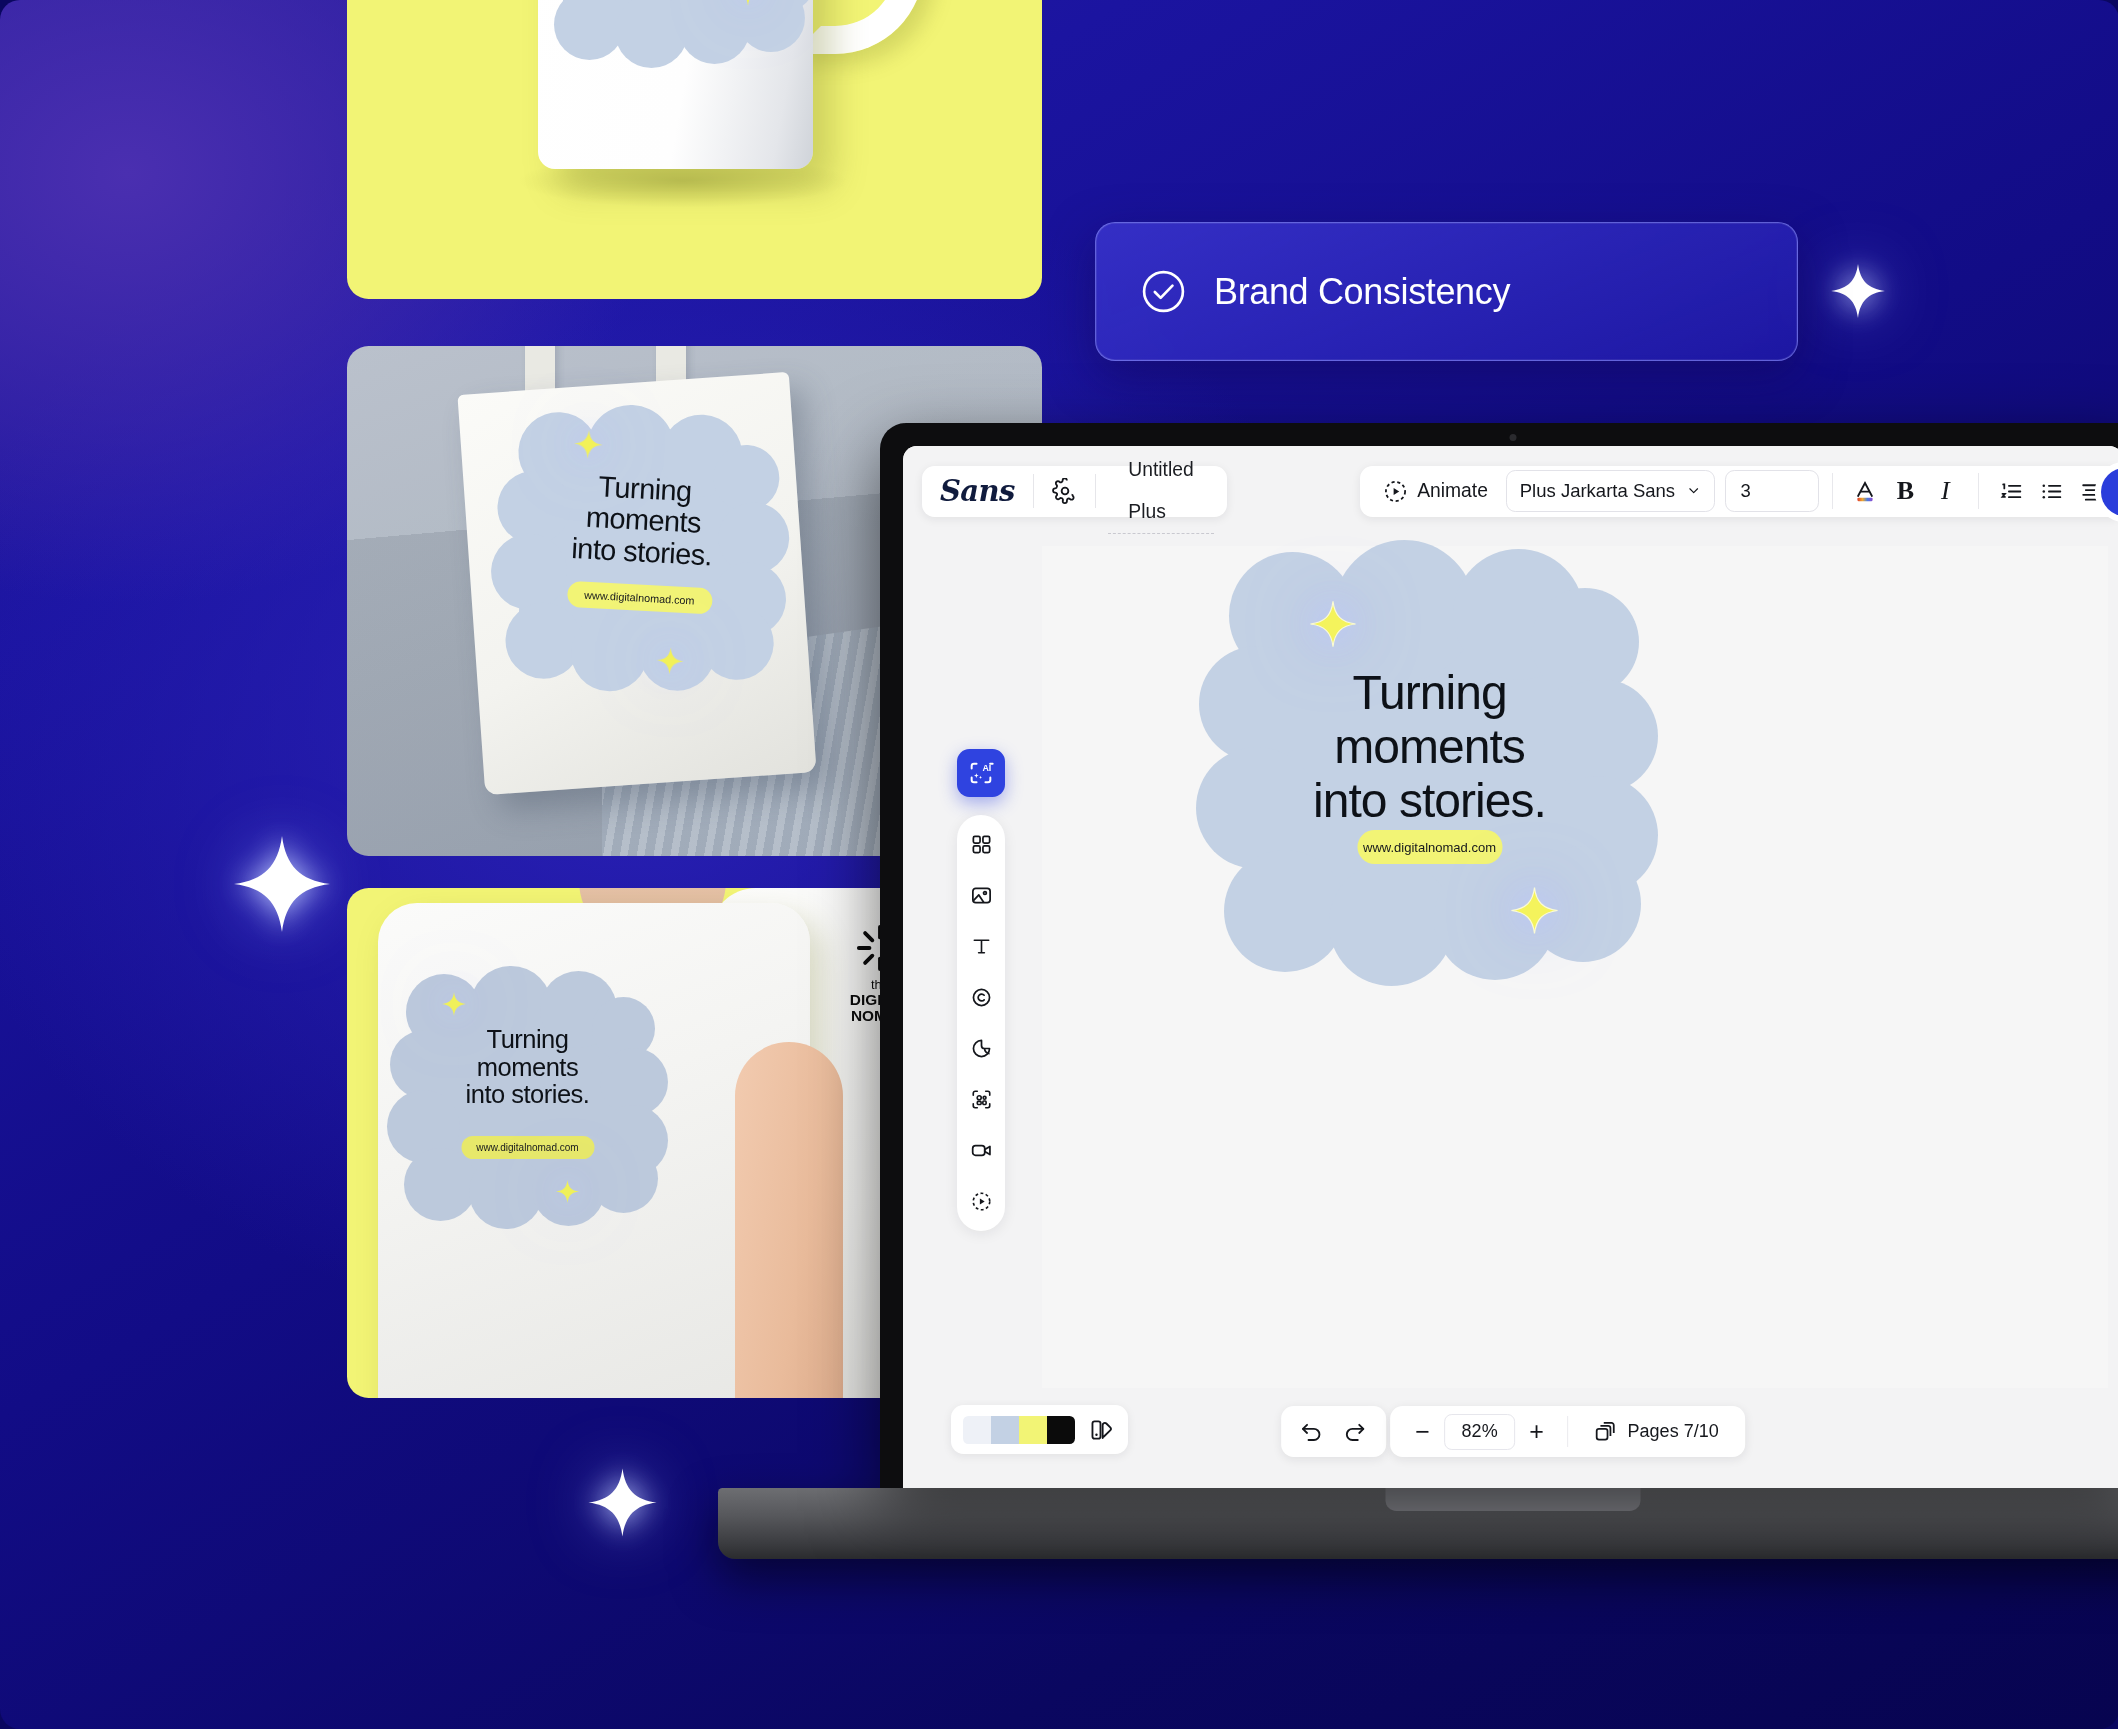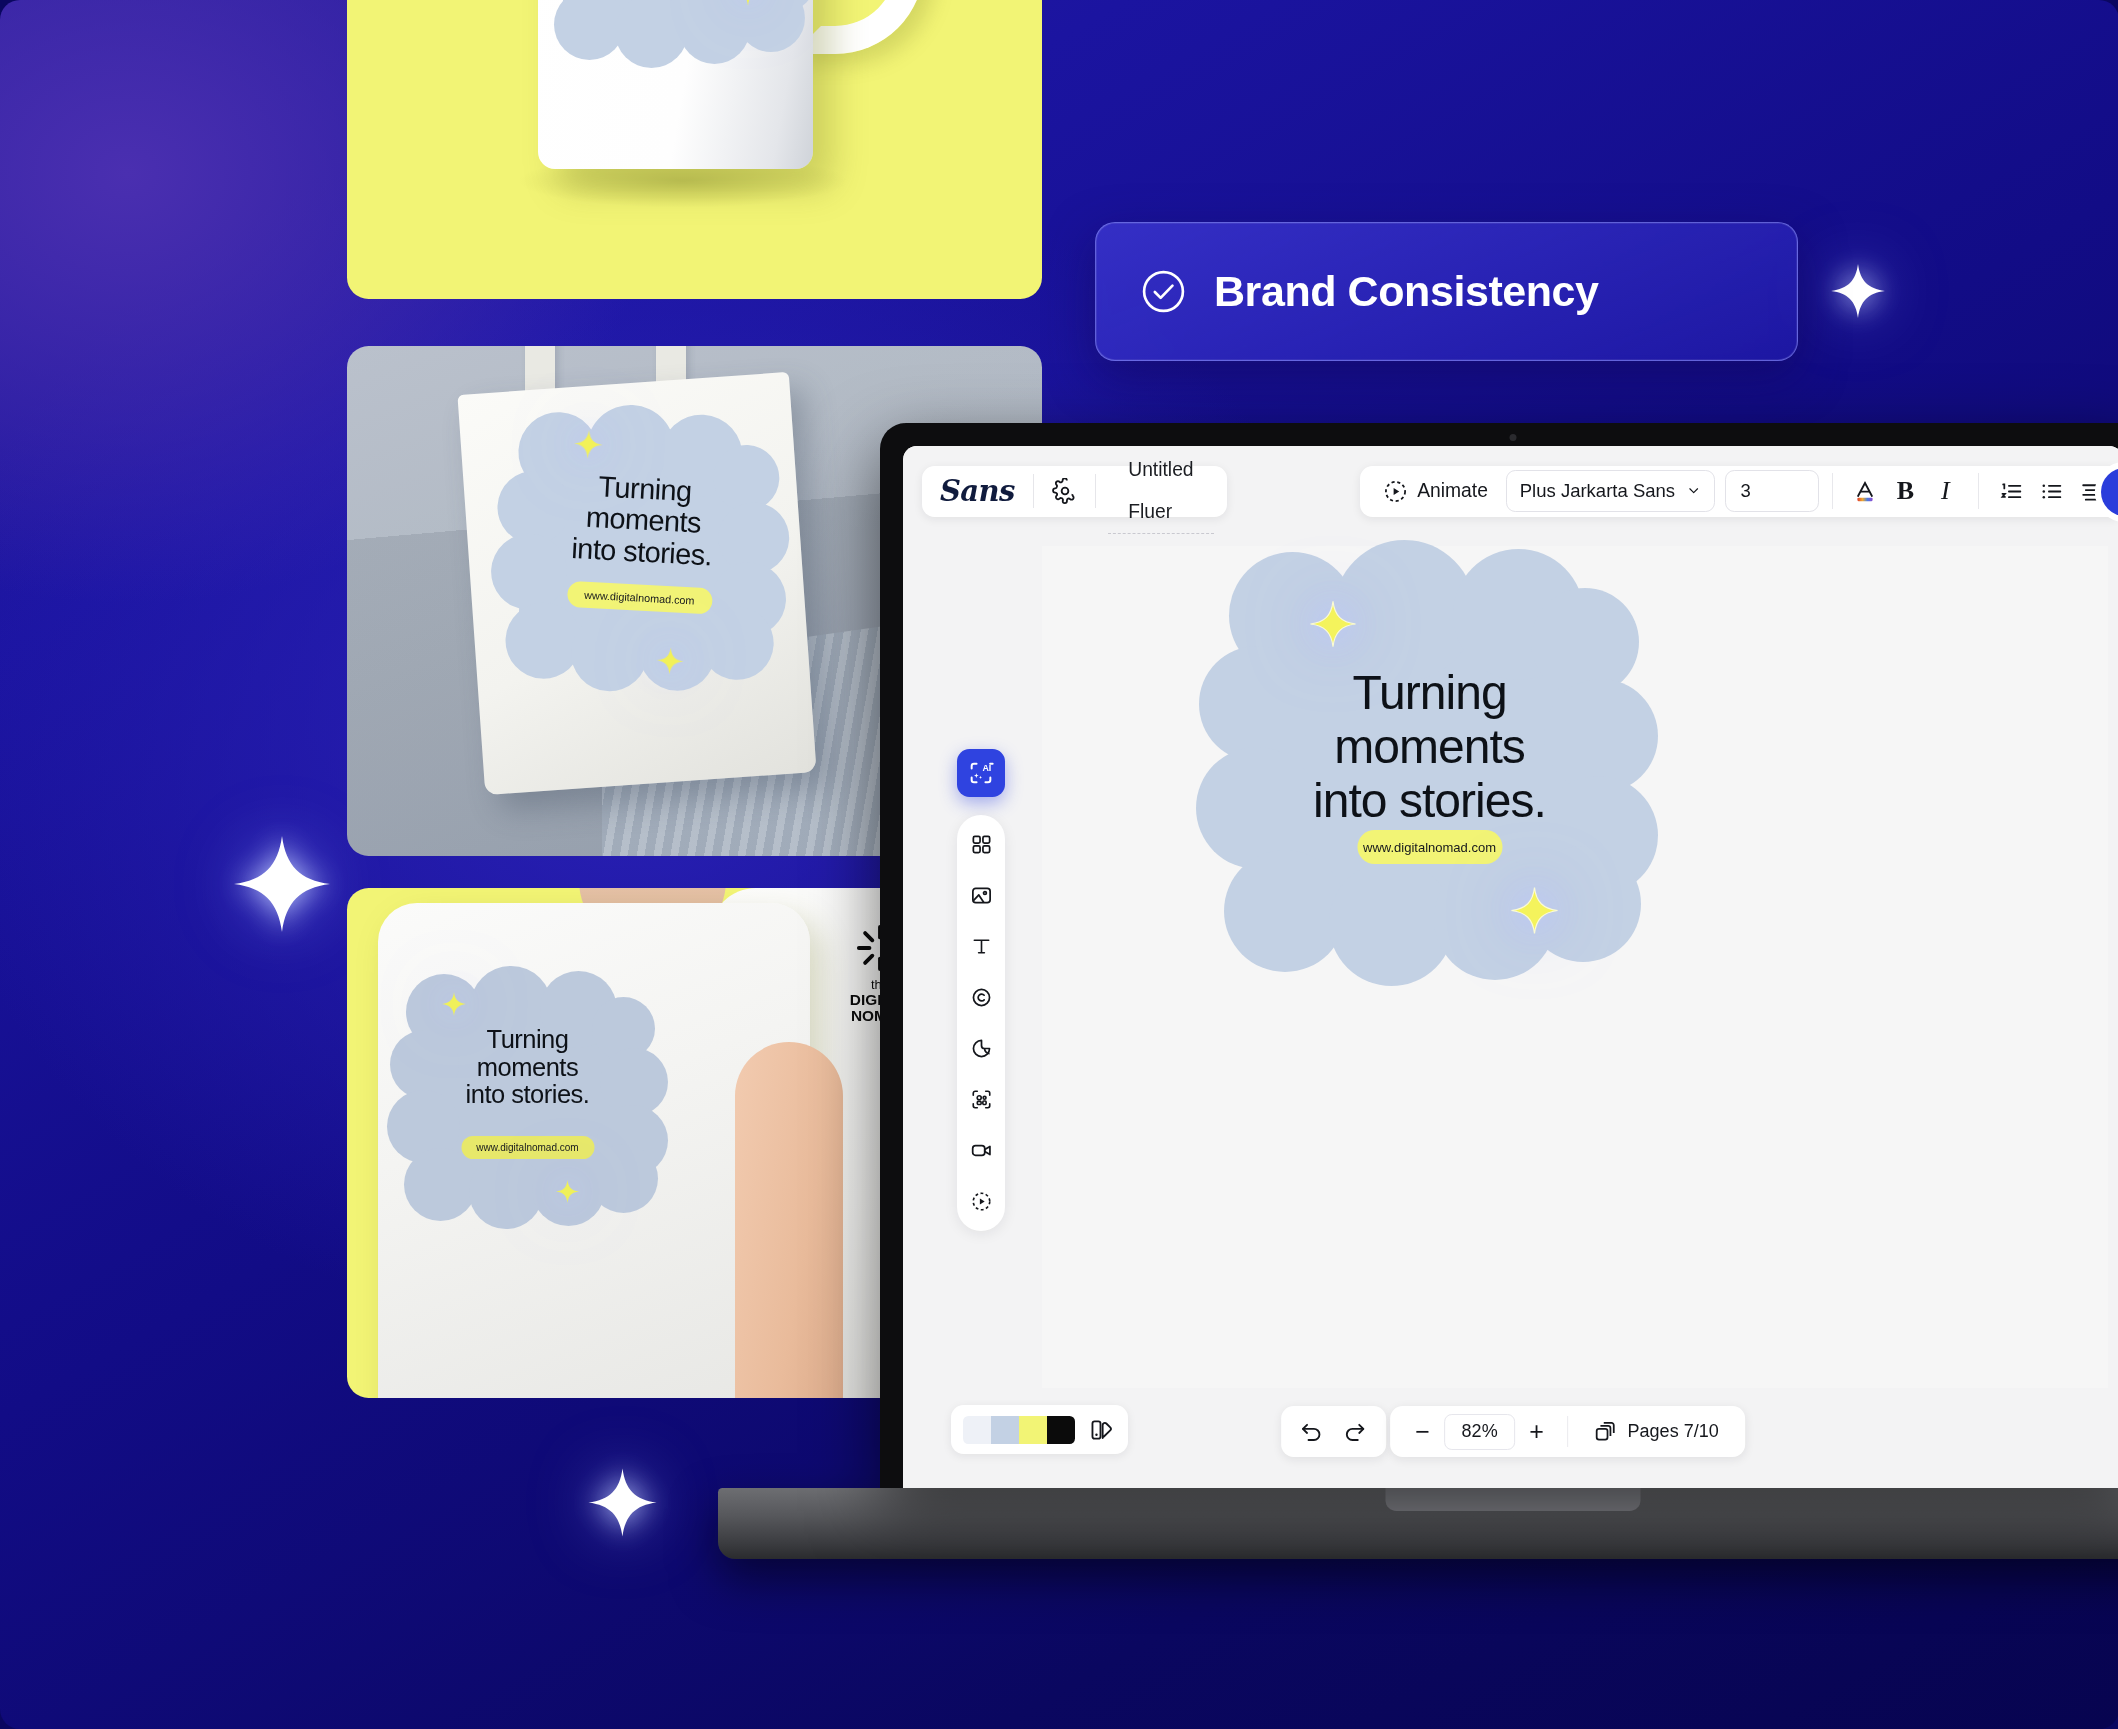--- a/index.html
+++ b/index.html
@@ -125,21 +125,21 @@
   #badge {
     position:absolute; left:1095px; top:222px; width:703px; height:139px;
     border-radius:20px;
     background:linear-gradient(160deg, rgba(70,66,225,.62), rgba(40,34,190,.50));
     border:1.5px solid rgba(150,155,255,.55);
     box-shadow:0 0 0 0.8px rgba(255,255,255,.10) inset, 0 15.4px 46px rgba(20,10,90,.5);
     display:flex; align-items:center; gap:26px; padding:0 43px;
     backdrop-filter:blur(3.1px);
   }
   #badge .badge-label {
-    color:#fff; font-size:43px; font-weight:700; letter-spacing:-0.01em;
+    color:#fff; font-size:36px; font-weight:400; letter-spacing:-0.01em;
     white-space:nowrap;
   }
 
   
   #laptop { position:absolute; left:880px; top:423px; width:1313px; height:1112px; }
   .lid {
     position:absolute; left:0; top:0; width:1266px; height:1065px;
     background:#0d0d0f; border-radius:26px 26px 0 0;
     box-shadow:0 23px 69px rgba(0,0,0,.55);
     padding:23px 23px 0 23px;
@@ -426,21 +426,21 @@
           <div class="chip" id="brand-group">
             <div id="brand-logo">Sans</div>
             <div class="vdiv"></div>
             <div class="tool" style="margin:0 10.8px;">
               <svg width="26" height="26" viewBox="0 0 24 24" fill="none" stroke="#15171c" stroke-width="1.7">
                 <circle cx="12" cy="12" r="3.1"></circle>
                 <path d="M19.4 13.5a1.65 1.65 0 0 0 .33 1.82l.06.06a2 2 0 1 1-2.83 2.83l-.06-.06a1.65 1.65 0 0 0-1.82-.33 1.65 1.65 0 0 0-1 1.51V20a2 2 0 1 1-4 0v-.09A1.65 1.65 0 0 0 9 17.4a1.65 1.65 0 0 0-1.82.33l-.06.06a2 2 0 1 1-2.83-2.83l.06-.06a1.65 1.65 0 0 0 .33-1.82 1.65 1.65 0 0 0-1.51-1H3a2 2 0 1 1 0-4h.09A1.65 1.65 0 0 0 4.6 6.6a1.65 1.65 0 0 0-.33-1.82l-.06-.06a2 2 0 1 1 2.83-2.83l.06.06A1.65 1.65 0 0 0 9 2.28 1.65 1.65 0 0 0 10 .77V.68a2 2 0 1 1 4 0v.09" transform="translate(0,1.6) scale(0.98)"></path>
               </svg>
             </div>
             <div class="vdiv"></div>
-            <div id="doc-name">Untitled Fluer</div>
+            <div id="doc-name">Untitled Plus</div>
           </div>
 
           <div class="chip" id="fmt-group">
             <div class="tool" id="animate-btn">
               <span>
                 <svg width="25" height="25" viewBox="0 0 24 24" fill="none">
                   <circle cx="12" cy="12" r="9.2" stroke="#15171c" stroke-width="1.7" stroke-dasharray="3 2.6"></circle>
                   <path d="M10.2 8.6 L15.6 12 L10.2 15.4 Z" fill="#15171c"></path>
                 </svg>
               </span>

